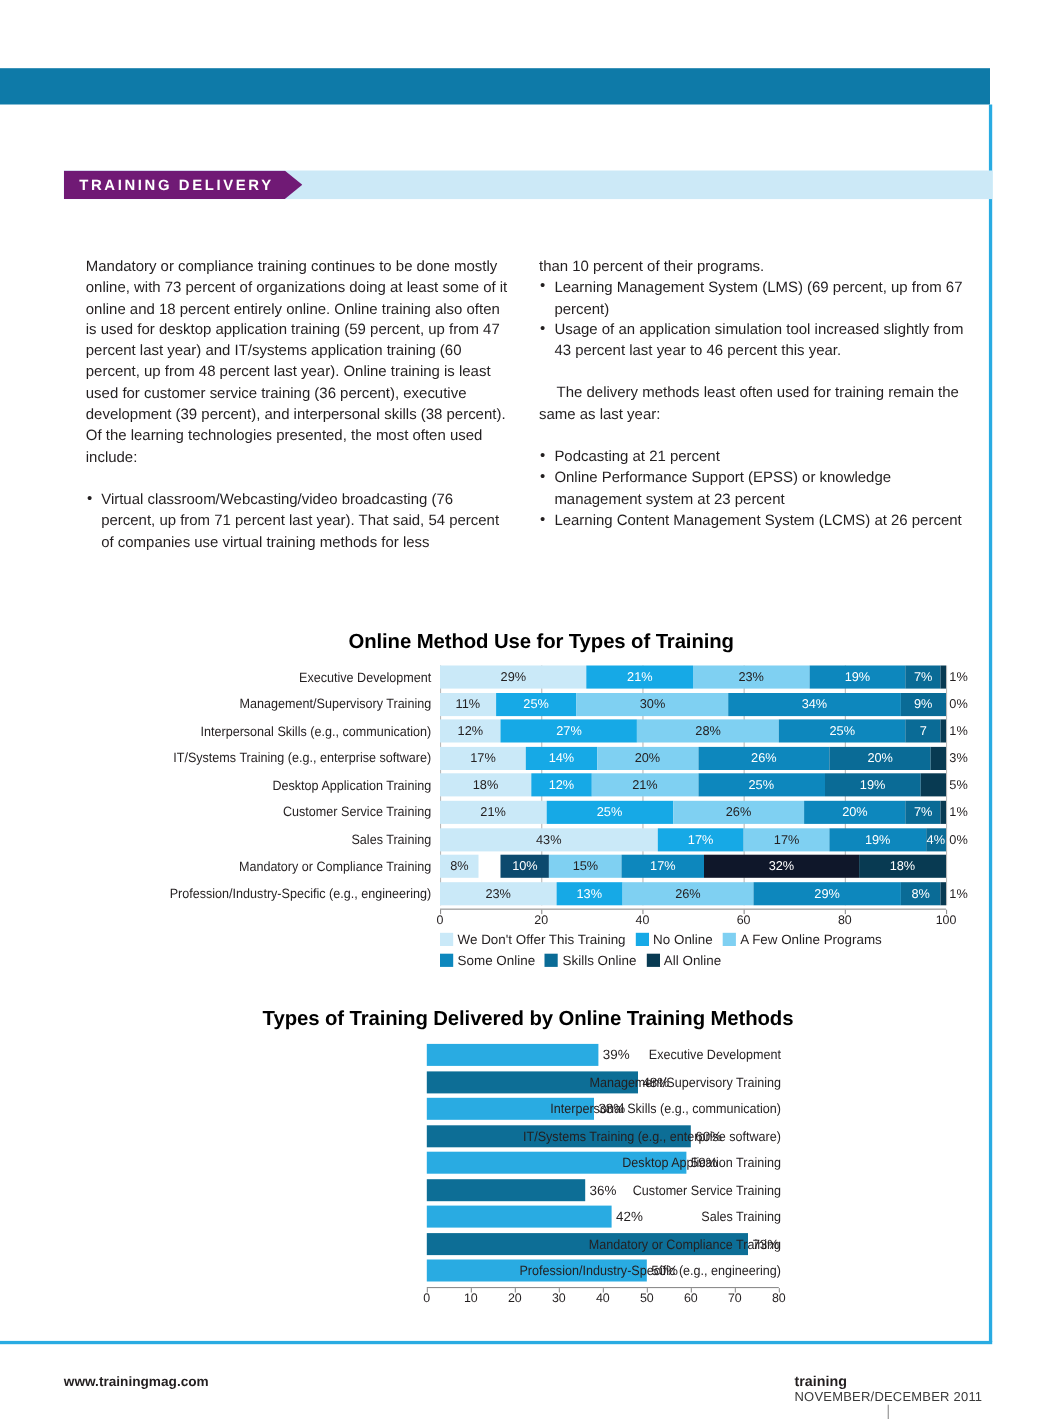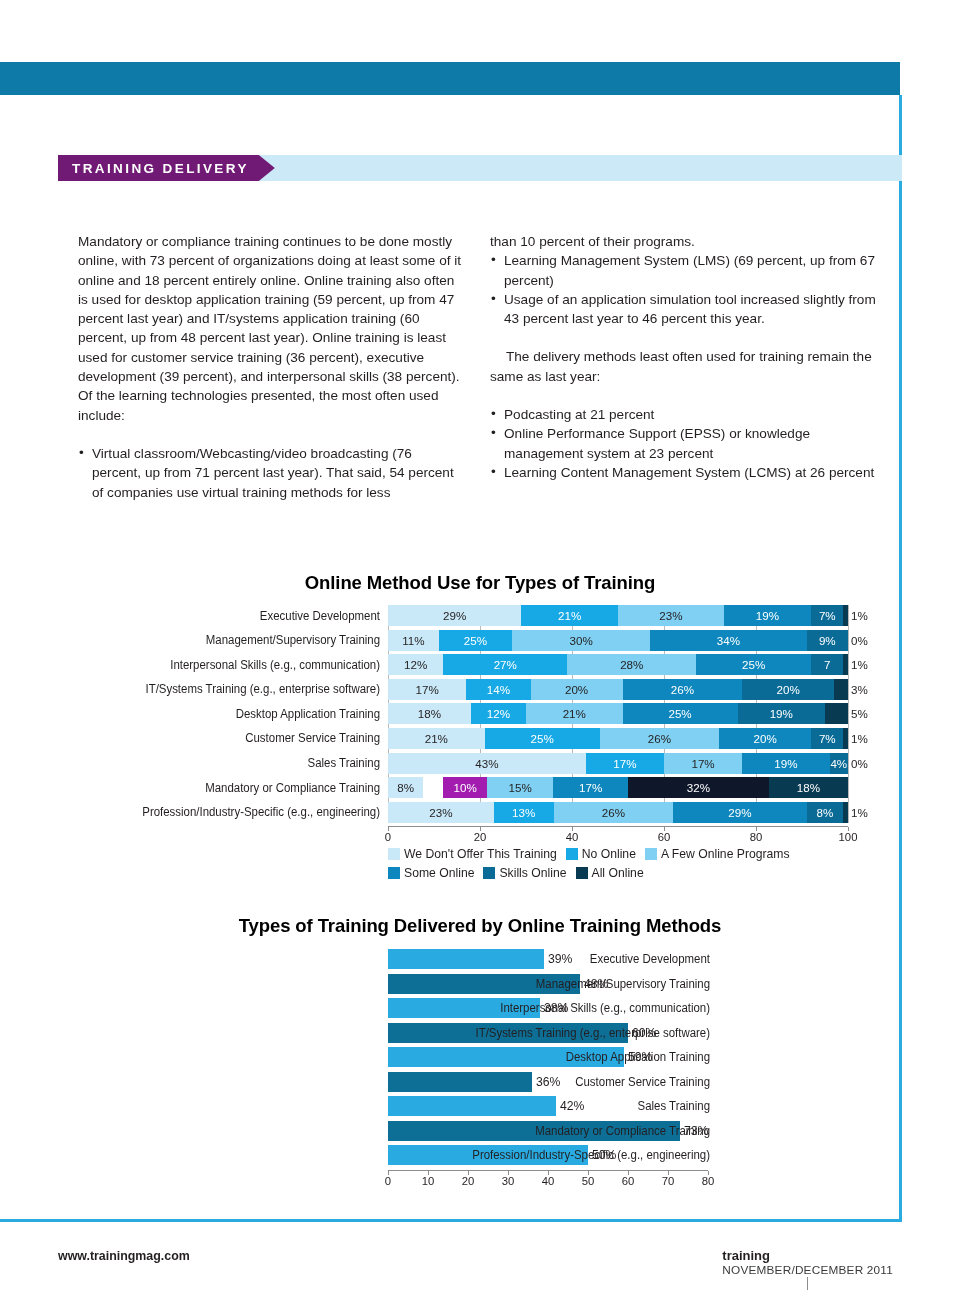--- a/index.html
+++ b/index.html
@@ -107,21 +107,21 @@
     color: #231f20;
     text-align: right;
     white-space: nowrap;
     transform: scaleX(0.93);
     transform-origin: right center;
   }
 
   
   #chart1 {
     position: absolute;
-    left: 58px; top: 572px;
+    left: 70px; top: 572px;
     width: 844px;
   }
   #chart1 .chart-title { margin-bottom: 11px; }
   #chart1-plot {
     position: relative;
     padding-left: 330px;
   }
   .s-row {
     display: flex;
     align-items: center;
@@ -521,21 +521,21 @@
               <div class="s-seg" style="width: 0px; background: rgb(8, 58, 82);"></div>
               <div class="s-outside">0%</div>
             </div>
           </div>
           <div class="s-row">
             <div class="cat-label">Mandatory or Compliance Training</div>
             <div class="s-bars">
               <div class="s-seg" style="width: 36.8px; background: rgb(202, 233, 248);">
                 <span style="color: rgb(35, 31, 32);">8%</span>
               </div>
-              <div class="s-seg" style="width: 46px; background: #a21caf; margin-left: 20px;">
+              <div class="s-seg" style="width: 46px; background: #0c4a6e; margin-left: 20px;">
                 <span style="color: rgb(255, 255, 255);">10%</span>
               </div>
               <div class="s-seg" style="width: 69px; background: rgb(127, 208, 242);">
                 <span style="color: rgb(35, 31, 32);">15%</span>
               </div>
               <div class="s-seg" style="width: 78.2px; background: rgb(13, 135, 189);">
                 <span style="color: rgb(255, 255, 255);">17%</span>
               </div>
               <div class="s-seg" style="width: 147.2px; background: #0f172a;">
                 <span style="color: rgb(255, 255, 255);">32%</span>

